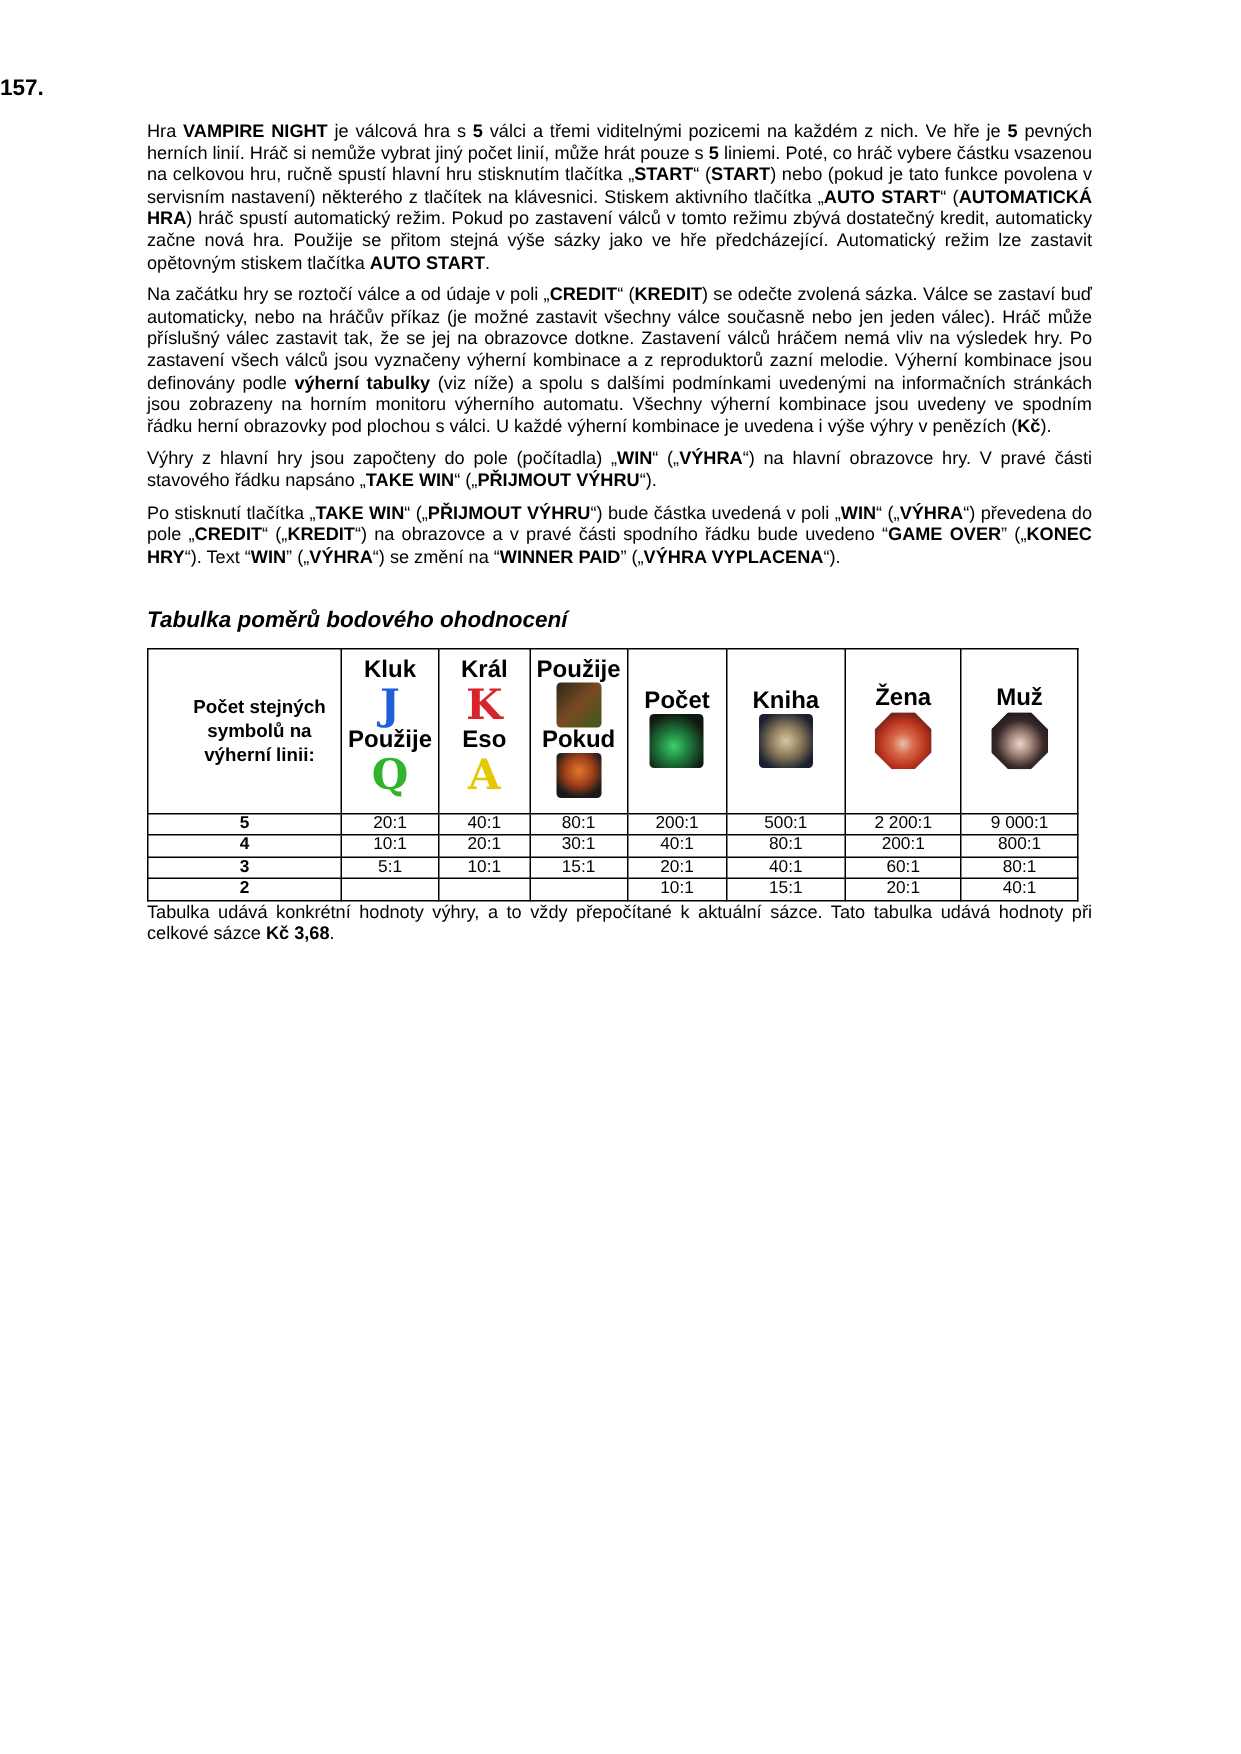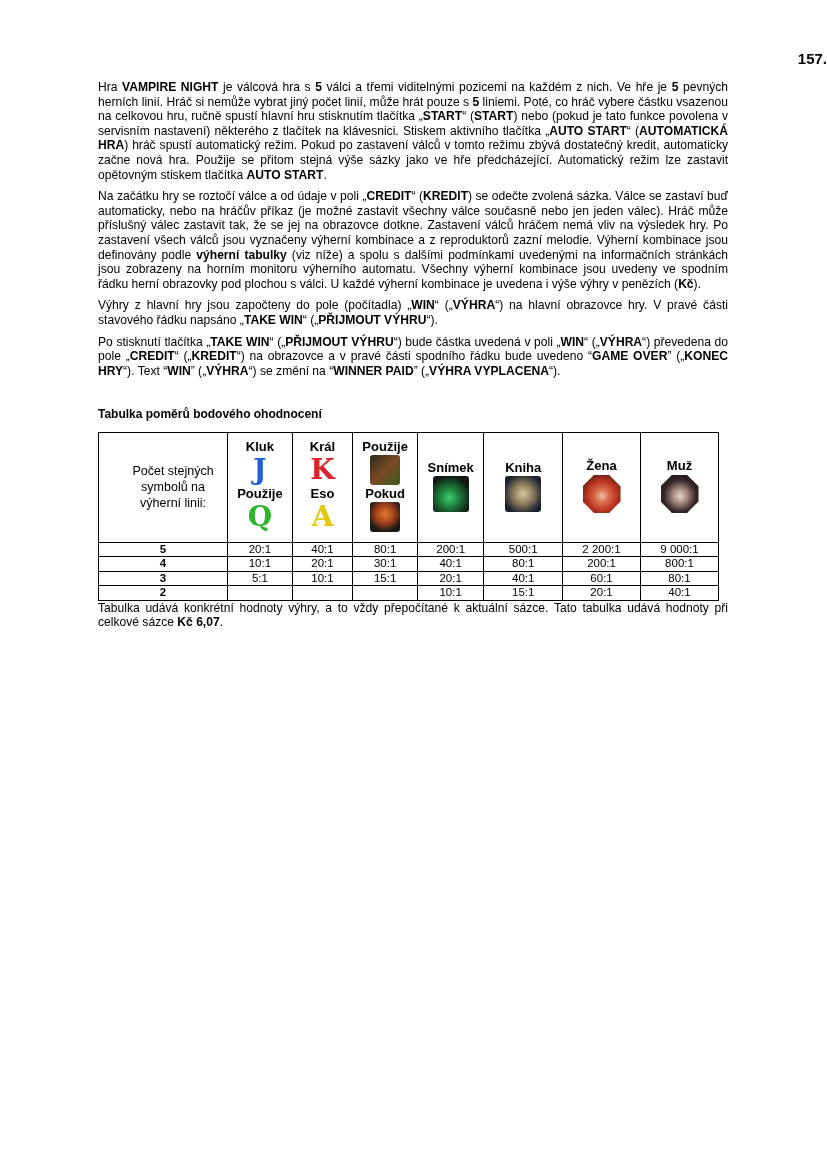--- a/index.html
+++ b/index.html
@@ -1,27 +1,27 @@
 <!DOCTYPE html>
 <html><head>
 <meta charset="utf-8">
 <style>
   html, body { margin:0; padding:0; background:#ffffff; }
   body { width:827px; height:1169px; position:relative; font-family:"Liberation Sans", sans-serif; color:#000; overflow:hidden; }
-  .page-num { position:absolute; top:50px; left:0; width:827px; text-align:right; font-weight:bold; font-size:15px; }
+  .page-num { position:absolute; top:50px; left:0; width:827px; text-align:left; font-weight:bold; font-size:15px; }
   .content { position:absolute; left:98px; top:80px; width:630px; font-size:12.1px; line-height:14.6px; }
   p { margin:0 0 7px 0; text-align:justify; }
   b { font-weight:bold; }
-  .section-title { margin-top:29px; margin-bottom:10px; font-weight:bold; font-size:12px; }
+  .section-title { margin-top:29px; margin-bottom:10px; font-weight:bold; font-size:15px;font-style:italic; }
   table { border-collapse:collapse; width:621px; font-size:11.5px; margin-top:0; }
   td, th { border:1px solid #000; padding:0; text-align:center; vertical-align:middle; }
-  th { font-weight:normal;padding-left:20px; }
+  th { font-weight:bold;padding-left:20px; }
   .hdr-first { font-size:12.5px; line-height:16px; width:113px; }
   .sym { display:flex; flex-direction:column; align-items:center; }
-  .sym-label { font-weight:bold; font-size:13px; line-height:13px; }
+  .sym-label { font-weight:bold; font-size:16px; line-height:13px; }
   .icon { width:30px; height:30px; margin:2px 0 2px 0; display:flex; align-items:center; justify-content:center; font-family:"DejaVu Serif", serif; font-weight:bold; font-size:28px; line-height:30px; }
   .icon-box { width:30px; height:30px; border-radius:3px; margin:2px 0; }
   .icon-oct { width:38px; height:38px; margin:3px 0; clip-path:polygon(30% 0,70% 0,100% 30%,100% 70%,70% 100%,30% 100%,0 70%,0 30%); }
   .val td { font-size:11.5px; line-height:13.5px; height:13px; }
   .row-label { font-weight:bold; }
   .after { margin-top:10px; }
 </style>
 </head>
 <body>
 
@@ -63,21 +63,21 @@
       <td style="width:65px">
         <div class="sym">
           <span class="sym-label">Použije</span>
           <span class="icon-box" style="background:linear-gradient(135deg,#2a2a1a,#7a4a22 50%,#3a5a1a)"></span>
           <span class="sym-label">Pokud</span>
           <span class="icon-box" style="background:radial-gradient(circle at 50% 40%,#e07a2a 0,#a0401a 40%,#1a1a1a 75%)"></span>
         </div>
       </td>
       <td style="width:67px">
         <div class="sym">
-          <span class="sym-label">Snímek</span>
+          <span class="sym-label">Počet</span>
           <span class="icon-box" style="width:36px;height:36px;background:radial-gradient(circle at 45% 60%,#3ad06a 0,#1e7a3c 35%,#101810 75%)"></span>
         </div>
       </td>
       <td style="width:81px">
         <div class="sym">
           <span class="sym-label">Kniha</span>
           <span class="icon-box" style="width:36px;height:36px;background:radial-gradient(circle at 50% 50%,#d8c8a0 0,#8a7a5a 40%,#1a2030 80%)"></span>
         </div>
       </td>
       <td style="width:80px">
@@ -130,15 +130,15 @@
       <td></td>
       <td>10:1</td>
       <td>15:1</td>
       <td>20:1</td>
       <td>40:1</td>
     </tr>
   </tbody>
     </table>
 
 
-  <p><span>Tabulka udává konkrétní hodnoty výhry, a to vždy přepočítané k aktuální sázce. Tato tabulka udává hodnoty při celkové sázce </span><b>Kč 6,07</b><span>.</span></p>
+  <p><span>Tabulka udává konkrétní hodnoty výhry, a to vždy přepočítané k aktuální sázce. Tato tabulka udává hodnoty při celkové sázce </span><b>Kč 3,68</b><span>.</span></p>
 
 </div>
 
 </body></html>

